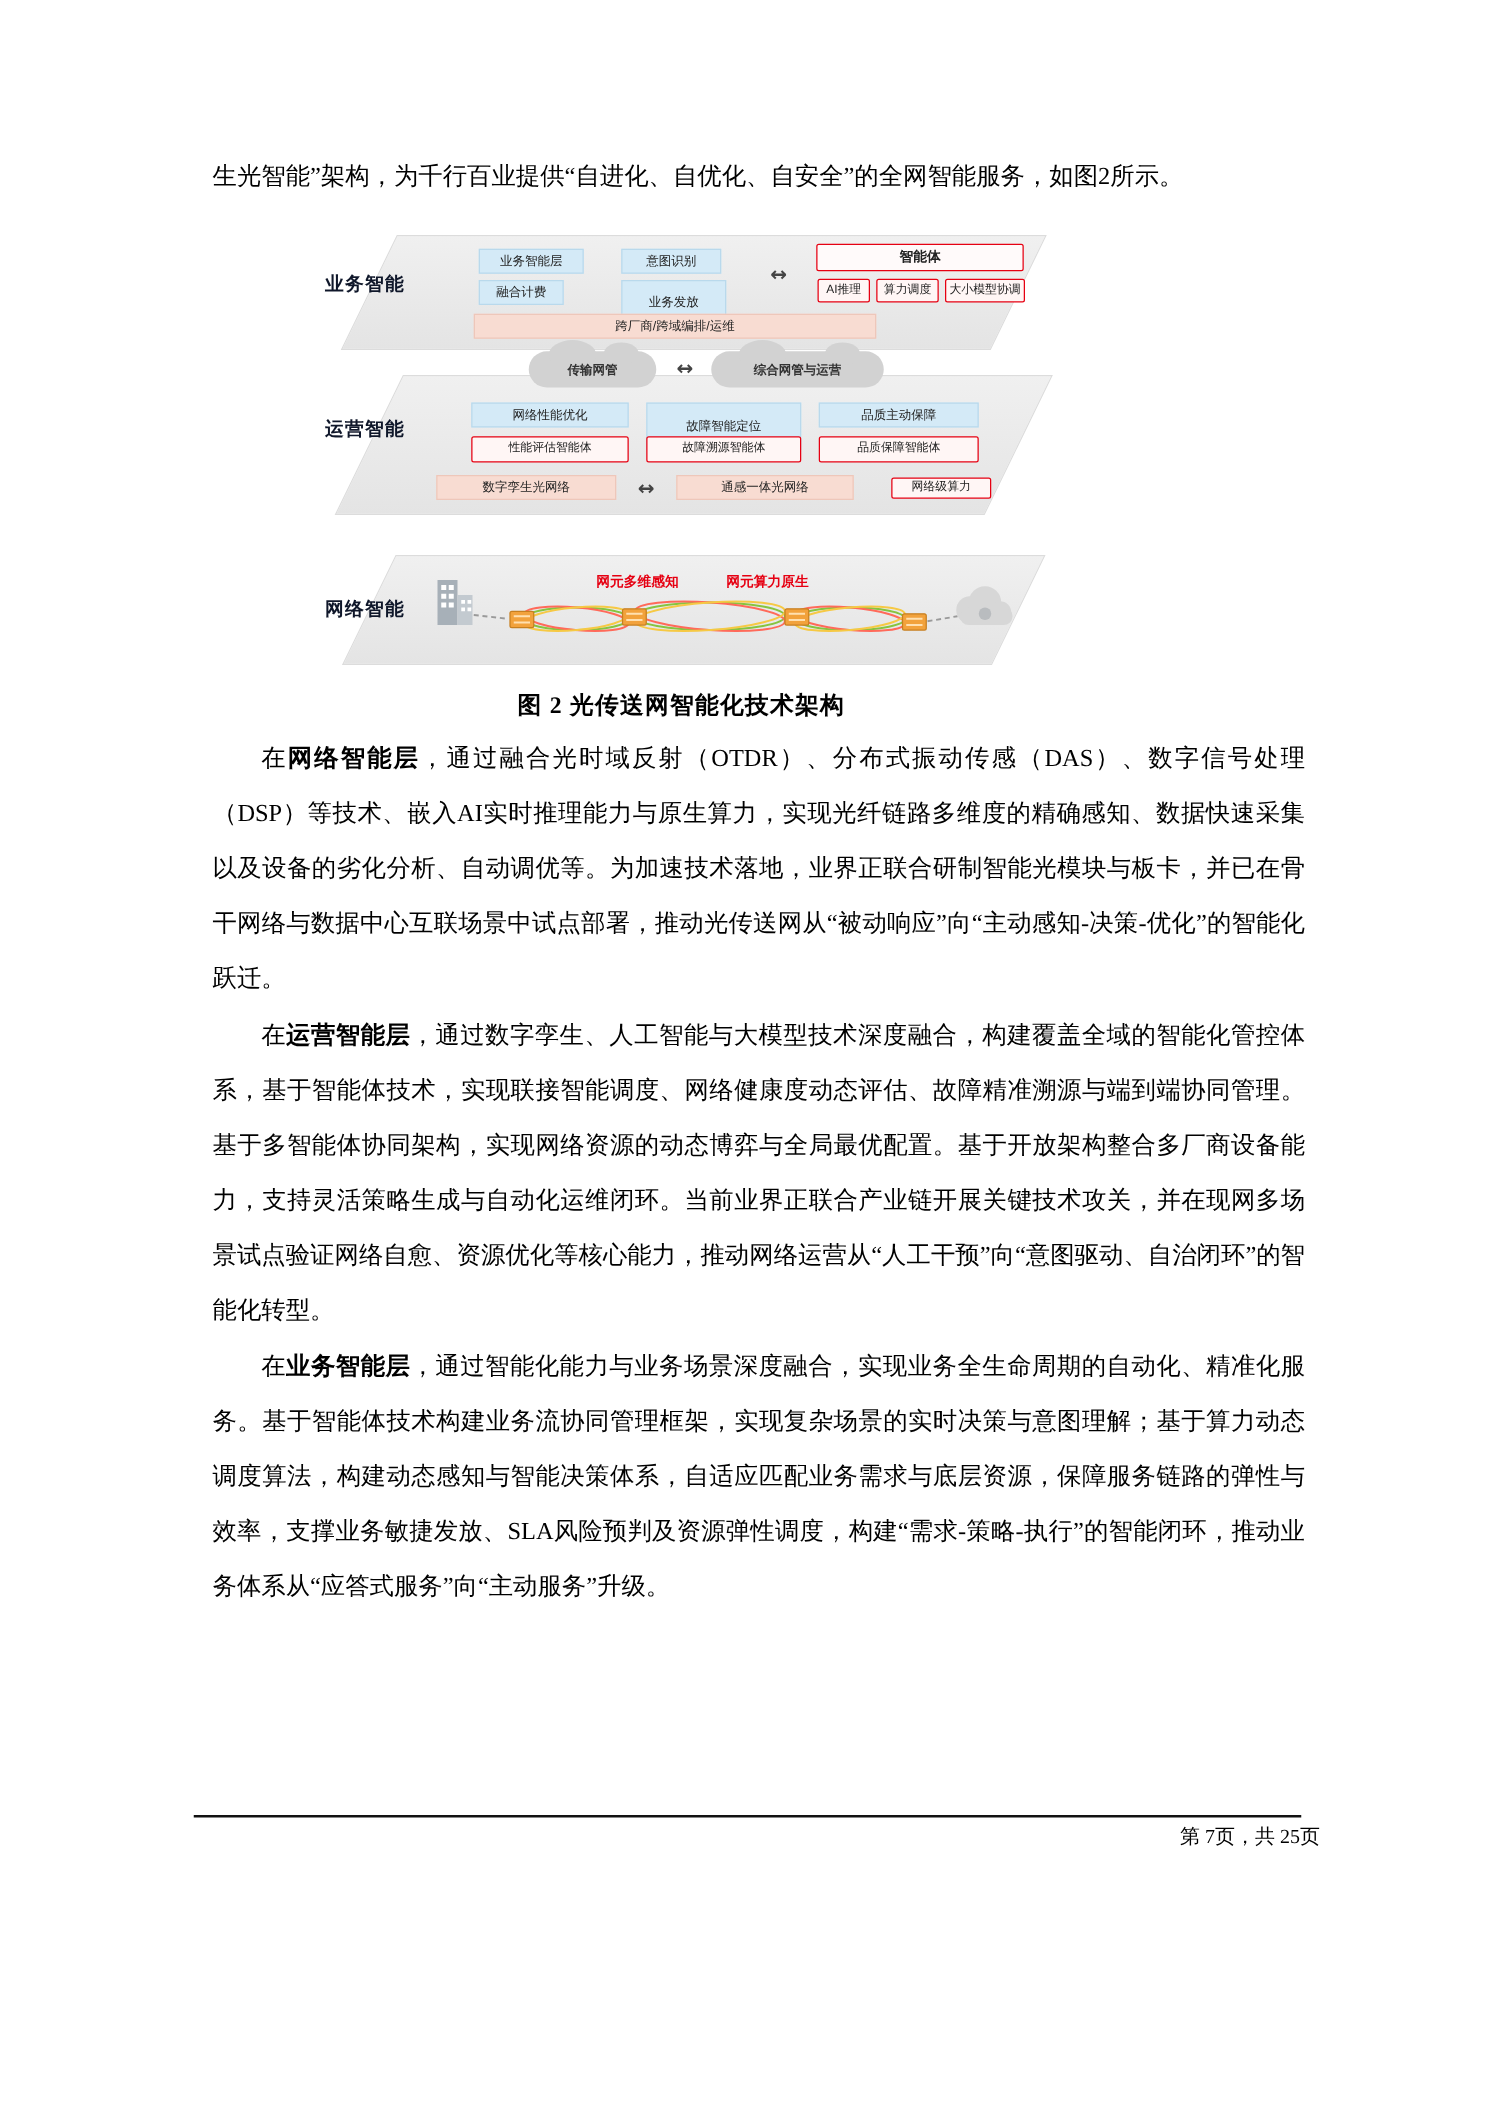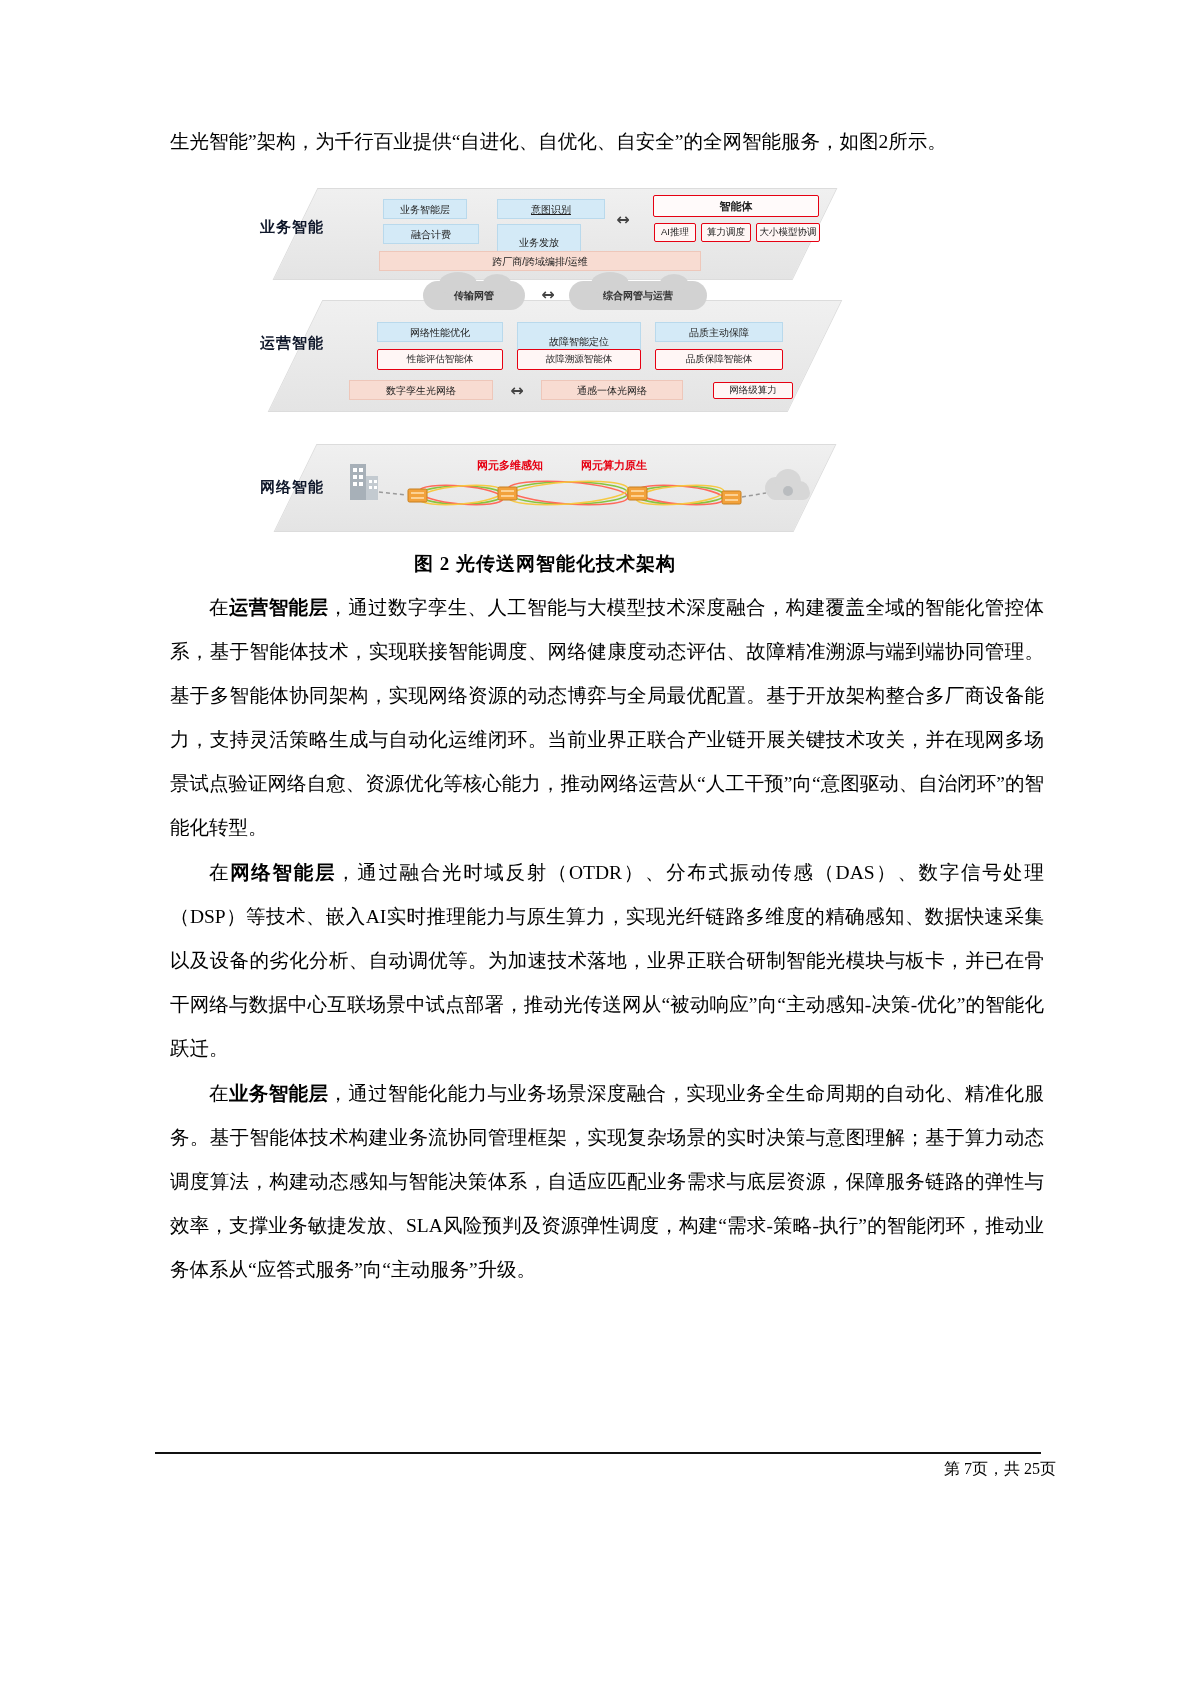--- a/index.html
+++ b/index.html
@@ -91,22 +91,22 @@
 
   <div class="diagram">
 
     <div class="band b1"></div>
     <div class="band b2"></div>
     <div class="band b3"></div>
 
     <div class="layer-label" style="left:5px; top:36px;">业务智能</div>
 
     <div class="dbox bx-blue" style="left:128px; top:17px; width:84px; height:20px;">业务智能层</div>
-    <div class="dbox bx-blue" style="left:242px; top:17px; width:108px; height:20px;text-decoration:underline;">意图识别</div>
-    <div class="dbox bx-blue" style="left:128px; top:42px; width:96px; height:20px;">融合计费</div>
+    <div class="dbox bx-blue" style="left:242px; top:17px; width:80px; height:20px;">意图识别</div>
+    <div class="dbox bx-blue" style="left:128px; top:42px; width:68px; height:20px;">融合计费</div>
     <div class="dbox bx-blue" style="left:242px; top:42px; width:84px; height:36px;">业务发放</div>
 
     <div class="harrow" style="left:346px; top:28px; width:44px;">↔</div>
 
     <div class="dbox bx-redlg" style="left:398px; top:13px; width:166px; height:22px;">智能体</div>
     <div class="dbox bx-red" style="left:399px; top:41px; width:42px; height:19px;">AI推理</div>
     <div class="dbox bx-red" style="left:446px; top:41px; width:50px; height:19px;">算力调度</div>
     <div class="dbox bx-red" style="left:501px; top:41px; width:64px; height:19px;">大小模型协调</div>
 
     <div class="dbox bx-pink" style="left:124px; top:69px; width:322px; height:20px;">跨厂商/跨域编排/运维</div>
@@ -202,21 +202,21 @@
         <circle cx="470" cy="42" r="9"></circle>
         <rect x="438" y="38" width="42" height="14" rx="7"></rect>
         <circle cx="458" cy="43" r="5" fill="#b9bcbf"></circle>
       </g>
     </svg>
   </div>
 
   <div class="caption">图 2 光传送网智能化技术架构</div>
 
   <div class="paras">
+    <p><span>在</span><strong>网络智能层</strong><span>，通过融合光时域反射（OTDR）、分布式振动传感（DAS）、数字信号处理（DSP）等技术、嵌入AI实时推理能力与原生算力，实现光纤链路多维度的精确感知、数据快速采集以及设备的劣化分析、自动调优等。为加速技术落地，业界正联合研制智能光模块与板卡，并已在骨干网络与数据中心互联场景中试点部署，推动光传送网从“被动响应”向“主动感知-决策-优化”的智能化跃迁。</span></p>
     <p><span>在</span><strong>运营智能层</strong><span>，通过数字孪生、人工智能与大模型技术深度融合，构建覆盖全域的智能化管控体系，基于智能体技术，实现联接智能调度、网络健康度动态评估、故障精准溯源与端到端协同管理。基于多智能体协同架构，实现网络资源的动态博弈与全局最优配置。基于开放架构整合多厂商设备能力，支持灵活策略生成与自动化运维闭环。当前业界正联合产业链开展关键技术攻关，并在现网多场景试点验证网络自愈、资源优化等核心能力，推动网络运营从“人工干预”向“意图驱动、自治闭环”的智能化转型。</span></p>
-    <p><span>在</span><strong>网络智能层</strong><span>，通过融合光时域反射（OTDR）、分布式振动传感（DAS）、数字信号处理（DSP）等技术、嵌入AI实时推理能力与原生算力，实现光纤链路多维度的精确感知、数据快速采集以及设备的劣化分析、自动调优等。为加速技术落地，业界正联合研制智能光模块与板卡，并已在骨干网络与数据中心互联场景中试点部署，推动光传送网从“被动响应”向“主动感知-决策-优化”的智能化跃迁。</span></p>
     <p><span>在</span><strong>业务智能层</strong><span>，通过智能化能力与业务场景深度融合，实现业务全生命周期的自动化、精准化服务。基于智能体技术构建业务流协同管理框架，实现复杂场景的实时决策与意图理解；基于算力动态调度算法，构建动态感知与智能决策体系，自适应匹配业务需求与底层资源，保障服务链路的弹性与效率，支撑业务敏捷发放、SLA风险预判及资源弹性调度，构建“需求-策略-执行”的智能闭环，推动业务体系从“应答式服务”向“主动服务”升级。</span></p>
   </div>
 
   <div class="footer-line"></div>
   <div class="footer-text">第 7页，共 25页</div>
 
 </div>
 
 </body></html>

